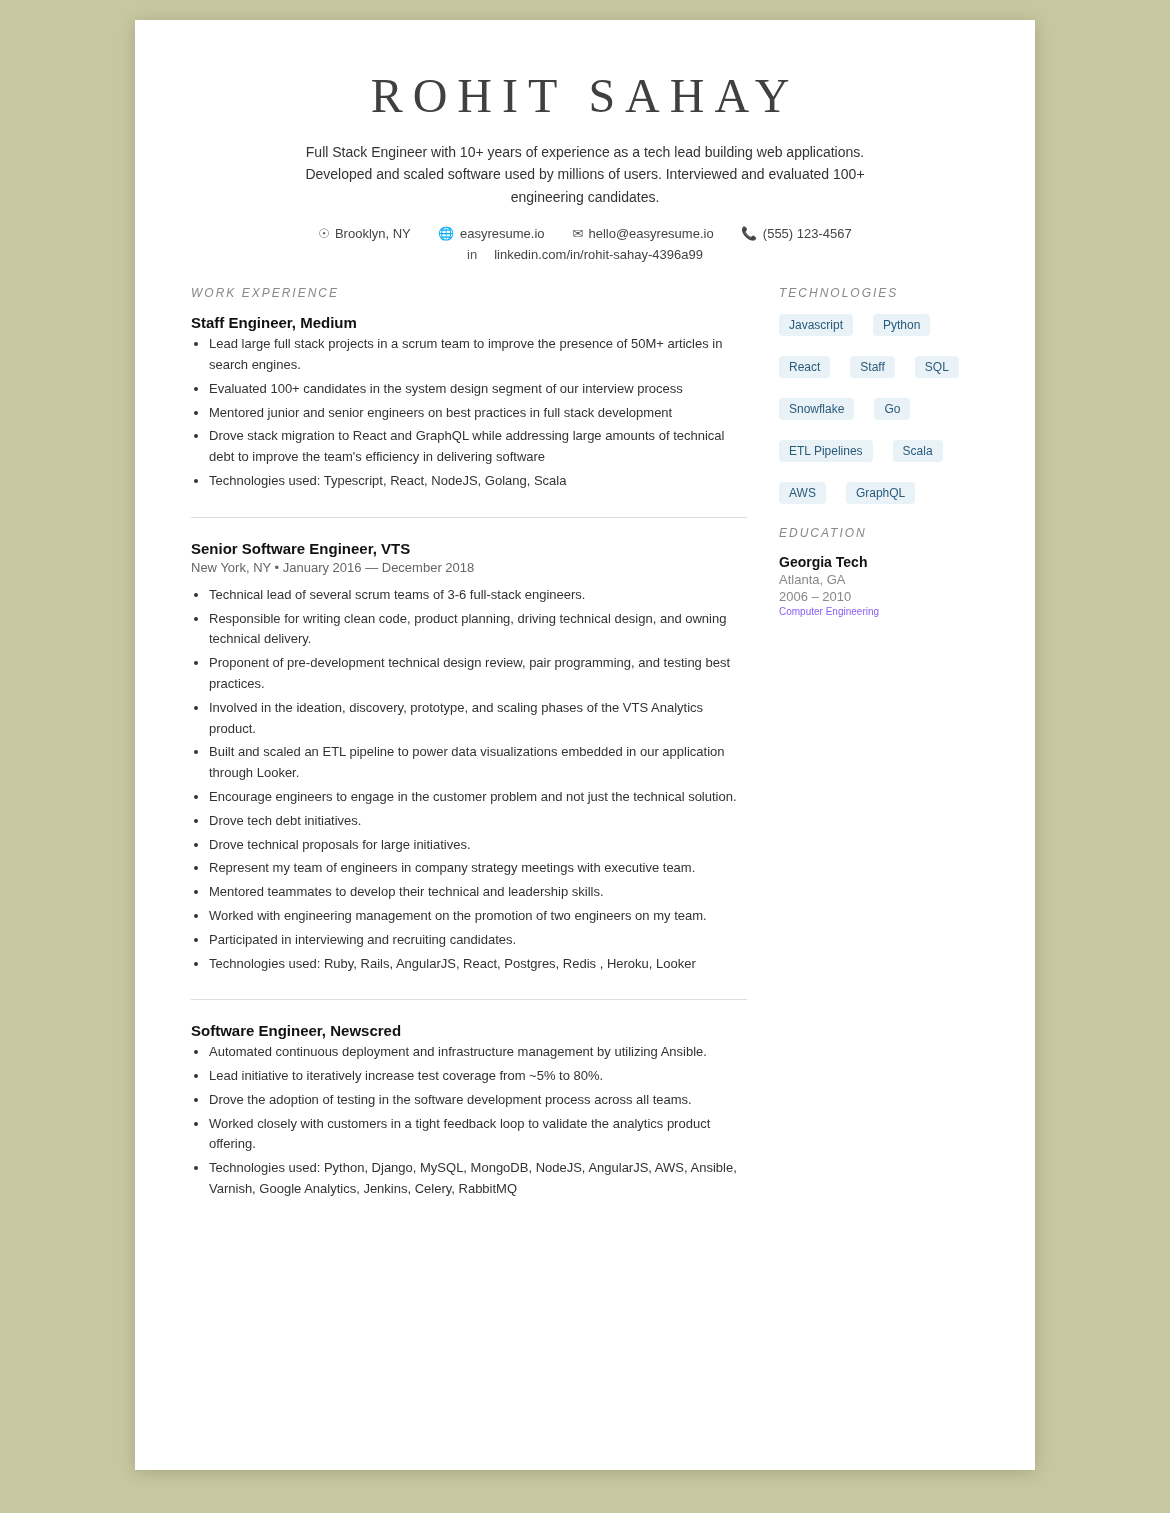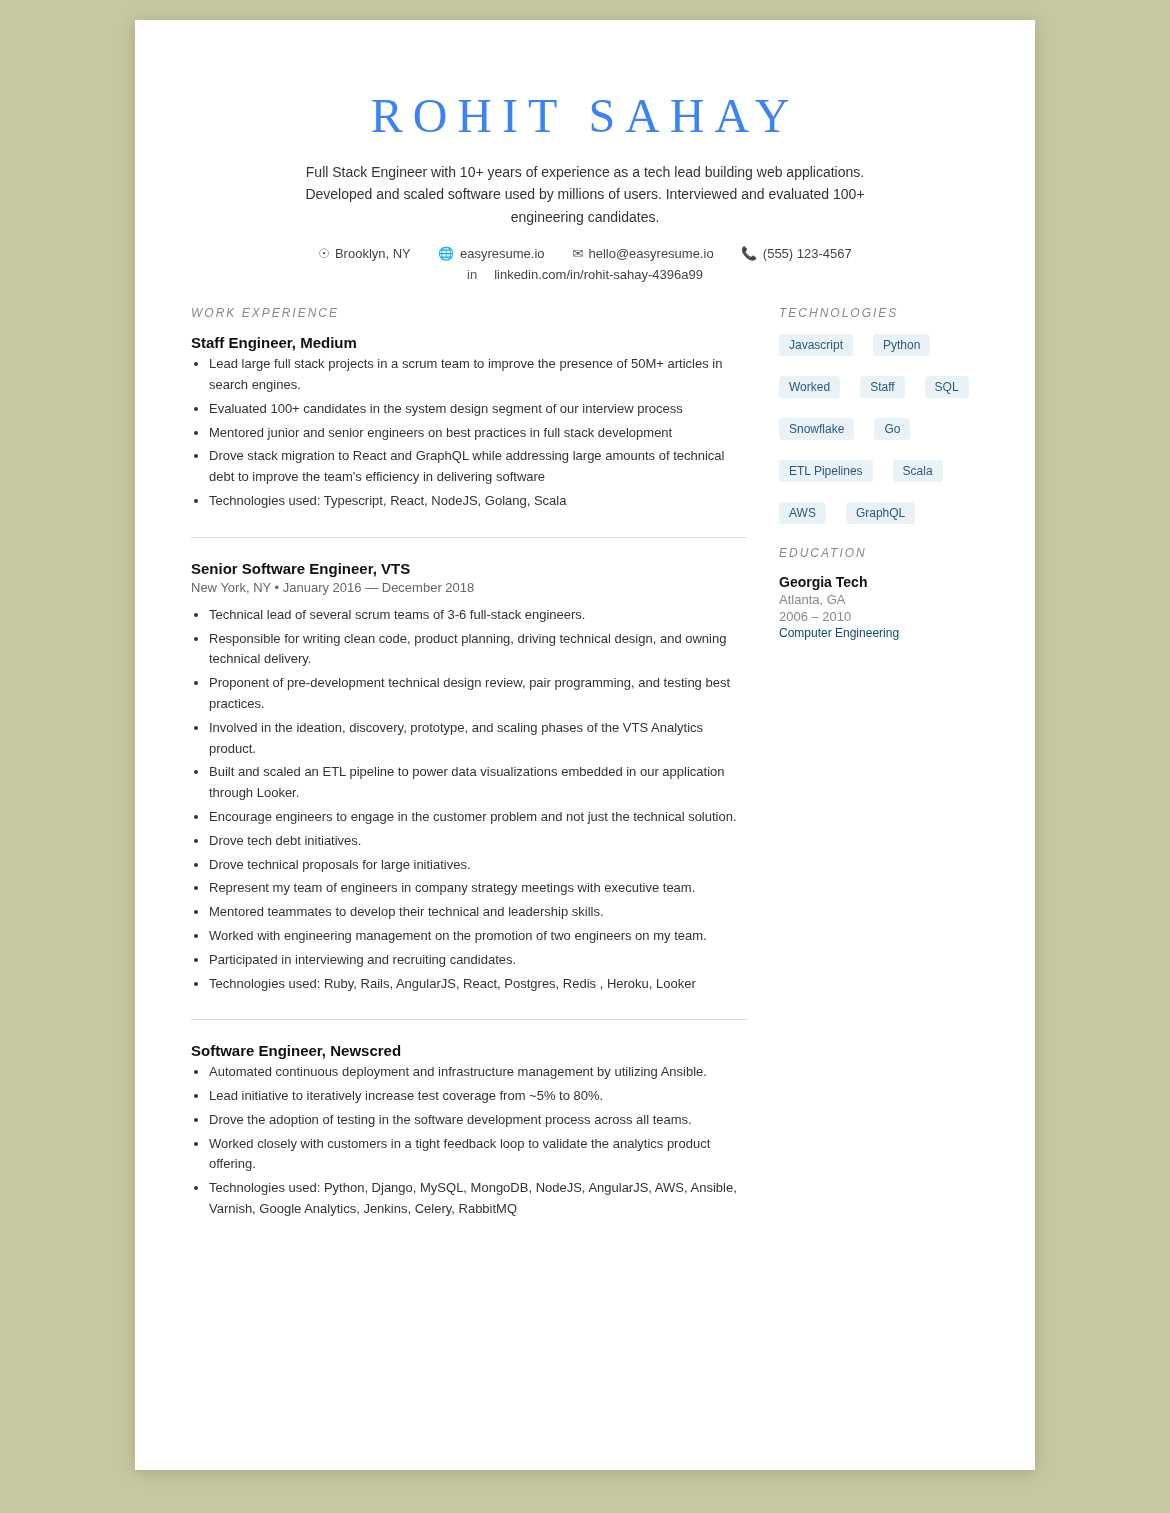--- a/index.html
+++ b/index.html
@@ -22,24 +22,23 @@
     
     .header {
       text-align: center;
       margin-bottom: 18px;
     }
     .header-name {
       font-family: 'Palatino Linotype', Palatino, Georgia, serif;
       font-size: 48px;
       font-weight: 400;
       letter-spacing: 10px;
-      color: #3b82f6;
+      color: #404040;
       text-transform: uppercase;
       margin-bottom: 18px;
-      margin-top: 20px;
     }
     .header-summary {
       font-family: Arial, Helvetica, sans-serif;
       font-size: 14px;
       color: #333;
       line-height: 1.6;
       max-width: 620px;
       margin: 0 auto 18px auto;
     }
     .contact-row {
@@ -173,22 +172,22 @@
       margin-bottom: 2px;
     }
     .edu-years {
       font-family: Arial, sans-serif;
       font-size: 13px;
       color: #888;
       margin-bottom: 2px;
     }
     .edu-degree {
       font-family: Arial, sans-serif;
-      font-size: 12px;
-      color: #0c4a6e;
+      font-size: 10px;
+      color: #8b5cf6;
     }
     .right-section {
       margin-bottom: 22px;
     }
   </style>
 </head>
 <body>
 
 <div class="resume-wrapper">
 
@@ -270,21 +269,21 @@
     </div>
 
     <div class="right-col">
 
       <div class="right-section">
         <div class="section-title">TECHNOLOGIES</div>
         <div class="tech-tags" id="tech-tags">
 
         <span class="tech-tag">Javascript</span>
             <span class="tech-tag">Python</span>
-            <span class="tech-tag">Worked</span>
+            <span class="tech-tag">React</span>
             <span class="tech-tag">Staff</span>
             <span class="tech-tag">SQL</span>
             <span class="tech-tag">Snowflake</span>
             <span class="tech-tag">Go</span>
             <span class="tech-tag">ETL Pipelines</span>
             <span class="tech-tag">Scala</span>
             <span class="tech-tag">AWS</span>
             <span class="tech-tag">GraphQL</span>
           </div>
       </div>

